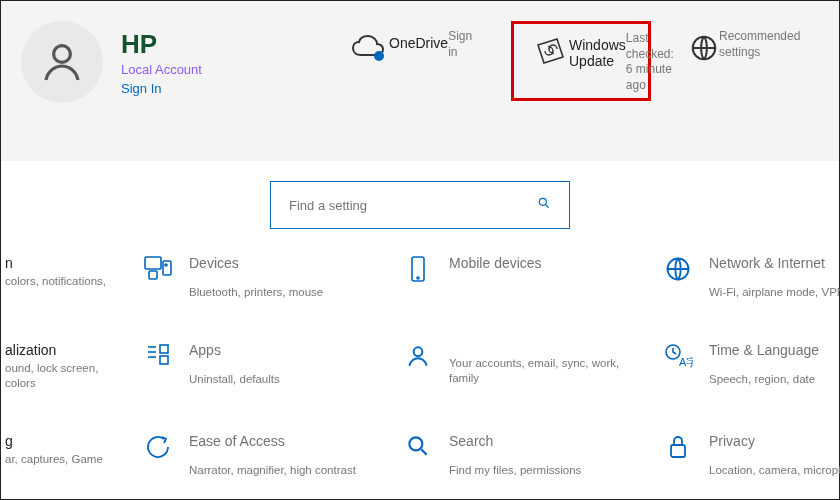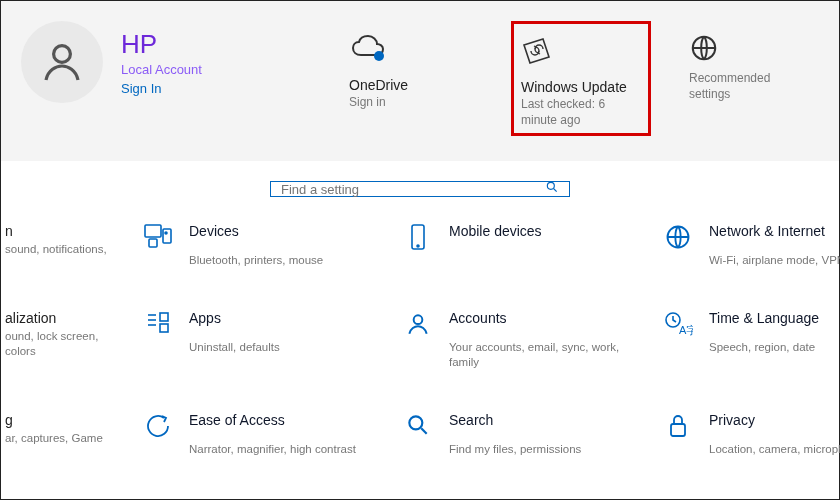--- a/index.html
+++ b/index.html
@@ -13,39 +13,39 @@
     display: flex;
     align-items: flex-start;
     padding: 20px 20px 0 20px;
     gap: 20px;
   }
   .account { display: flex; gap: 18px; flex: 0 0 300px; align-items: center; }
   .avatar {
     width: 82px; height: 82px; border-radius: 50%;
     background: #e9e9e9; display: flex; align-items: center; justify-content: center;
   }
-  .acct-text .name { font-size: 26px; font-weight: 400; color: #6d28d9; }
+  .acct-text .name { font-size: 26px; font-weight: 700; color: #14532d; }
   .acct-text .type { font-size: 13px; color: #8b5cf6; margin-top: 2px; }
   .acct-text .signin { font-size: 13px; color: #0067c0; margin-top: 4px; cursor: pointer; }
 
   .tiles { flex: 1; display: flex; gap: 30px; justify-content: flex-end; }
   .tile {
-    width: 140px; display: flex; flex-direction: column;
+    width: 140px; display: flex; flex-direction: row;
     padding: 6px 8px; cursor: pointer;
   }
   .tile .icon { height: 42px; display: flex; align-items: center; }
   .tile .title { font-size: 14px; color: #222; margin-top: 8px; }
   .tile .sub { font-size: 12px; color: #777; margin-top: 2px; line-height: 1.3; }
-  .tile.highlight { border: 3px solid #d40000; padding: 5px 7px; }
+  .tile.highlight { border: 3px solid #d40000; padding: 5px 21px; }
 
   
   .search-wrap { display: flex; justify-content: center; margin-top: 20px; }
   .search {
-    width: 300px; height: 16px; border: 1.5px solid #0067c0;
-    display: flex; align-items: center; padding: 0 10px;
+    width: 300px; height: 48px; border: 1.5px solid #0067c0;
+    display: flex; align-items: center; padding: 0 18px;
   }
   .search input {
     border: none; outline: none; flex: 1; font-size: 13px; color: #555;
     background: transparent;
   }
   .search .mag { color: #0067c0; }
 
   
   .grid {
     margin-top: 26px;
@@ -54,21 +54,21 @@
     row-gap: 42px;
     padding-left: 0;
   }
   .cat-left {
     padding-left: 4px; padding-right: 10px; text-align: left;
   }
   .cat-left .t { font-size: 14px; color: #222; }
   .cat-left .s { font-size: 11.5px; color: #777; margin-top: 3px; line-height: 1.3; }
   .cat { display: flex; gap: 14px; cursor: pointer; padding-right: 16px; }
   .cat .ic { width: 34px; flex: none; color: #0f172a; display: flex; align-items: flex-start; justify-content: center; }
-  .cat .t { font-size: 14px; color: #0f172a; }
+  .cat .t { font-size: 14px; color: #737373; }
   .cat .s { font-size: 11.5px; color: #777; margin-top: 14px; line-height: 1.3; }
 </style>
 </head>
 <body>
 <div class="page">
 
 <div class="header">
   <div class="account">
     <div class="avatar">
       <svg width="48" height="48" viewBox="0 0 24 24" fill="none" stroke="#555" stroke-width="1.6">
@@ -130,21 +130,21 @@
             <path d="M20 20l-5-5"></path>
           </svg>
     </span>
   </div>
 </div>
 
 <div class="grid">
 
   <div class="cat-left">
     <div class="t">n</div>
-    <div class="s">sound, notifications,</div>
+    <div class="s">colors, notifications,</div>
   </div>
   <div class="cat">
     <span class="ic">
       <svg width="30" height="26" viewBox="0 0 30 26" fill="none" stroke="#0067c0" stroke-width="1.6">
         <rect x="2" y="2" width="16" height="12" rx="1"></rect>
             <rect x="20" y="6" width="8" height="14" rx="1"></rect>
             <rect x="6" y="16" width="8" height="8" rx="1"></rect>
             <circle cx="23" cy="10" r="1" fill="#0067c0"></circle>
       </svg>
     </span>
@@ -197,21 +197,20 @@
     </div>
   </div>
   <div class="cat">
     <span class="ic">
       <svg width="26" height="28" viewBox="0 0 24 24" fill="none" stroke="#0067c0" stroke-width="1.8">
             <circle cx="12" cy="8" r="4"></circle>
             <path d="M4 21c1-5 5-7 8-7s7 2 8 7"></path>
           </svg>
     </span>
     <div>
-      <div class="t">Accounts</div>
       <div class="s">Your accounts, email, sync, work, family</div>
     </div>
   </div>
   <div class="cat">
     <span class="ic">
       <svg width="30" height="28" viewBox="0 0 30 28" fill="none" stroke="#0067c0" stroke-width="1.6">
         <circle cx="10" cy="10" r="7"></circle>
             <path d="M10 6v4l3 2"></path>
         <text x="16" y="24" font-size="11" fill="#0067c0" stroke="none">A字</text>
       </svg>

